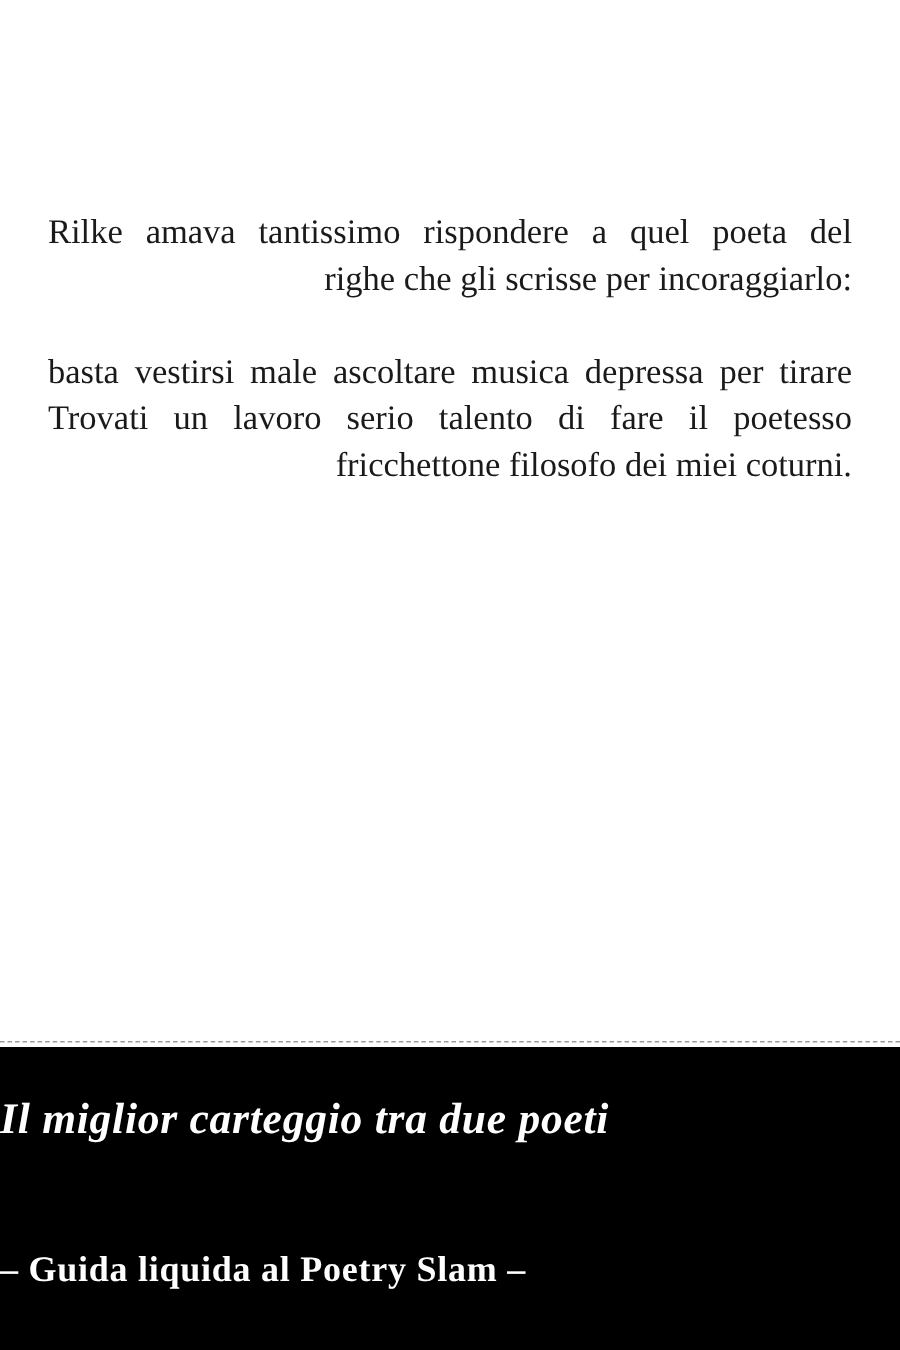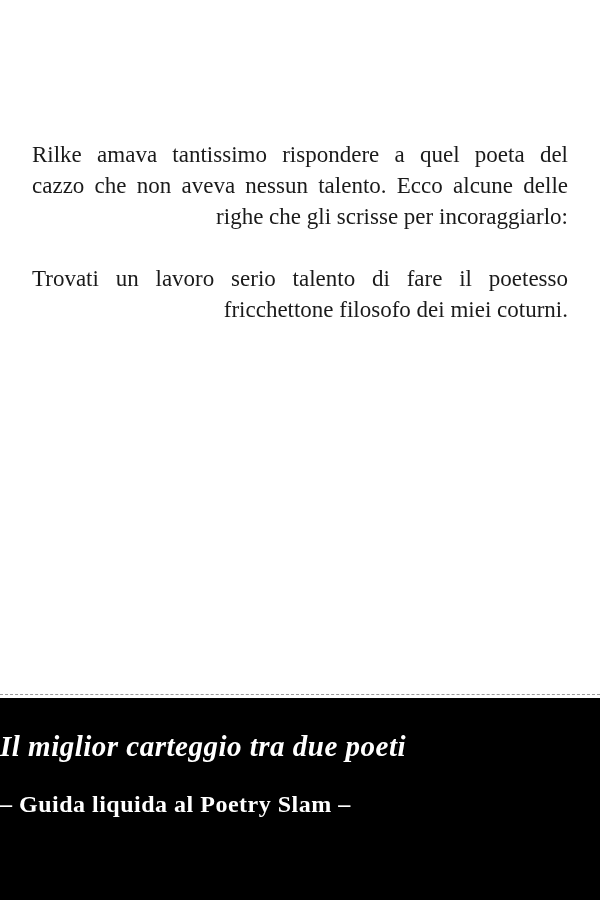--- a/index.html
+++ b/index.html
@@ -57,38 +57,38 @@
   }
   .banner-title {
     margin: 30px 0 0 0;
     font-size: 29px;
     line-height: 36px;
     font-weight: bold;
     font-style: italic;
     letter-spacing: 0.5px;
   }
   .banner-subtitle {
-    margin: 25px 0 0 0;
+    margin: 68px 0 0 0;
     font-size: 24px;
     line-height: 30px;
     font-weight: bold;
     font-style: normal;
     letter-spacing: 0.5px;
   }
 </style>
 </head>
 <body style="background: rgb(255, 255, 255);">
 
 <main class="page">
 
   <section class="letter" id="letter-lines" style="color: rgb(26, 26, 26);">
       <div class="text-line stretch">Rilke amava tantissimo rispondere a quel poeta del</div>
-      <div class="text-line stretch">cazzo che non aveva nessun talento. Ecco alcune delle</div>
       <div class="text-line">righe che gli scrisse per incoraggiarlo:</div>
       <div class="text-line">&nbsp;</div>
+      <div class="text-line stretch">basta vestirsi male ascoltare musica depressa per tirare</div>
       <div class="text-line stretch">Trovati un lavoro serio talento di fare il  poetesso</div>
       <div class="text-line">fricchettone filosofo dei miei coturni.</div>
       <div class="text-line">&nbsp;</div>
     </section>
 
   <div class="edge-line"></div>
 
   <footer class="banner" id="footer-banner" style="background: rgb(0, 0, 0); color: rgb(255, 255, 255);">
     <h1 class="banner-title">Il miglior carteggio tra due poeti</h1>
     <h2 class="banner-subtitle">– Guida liquida al Poetry Slam –</h2>

